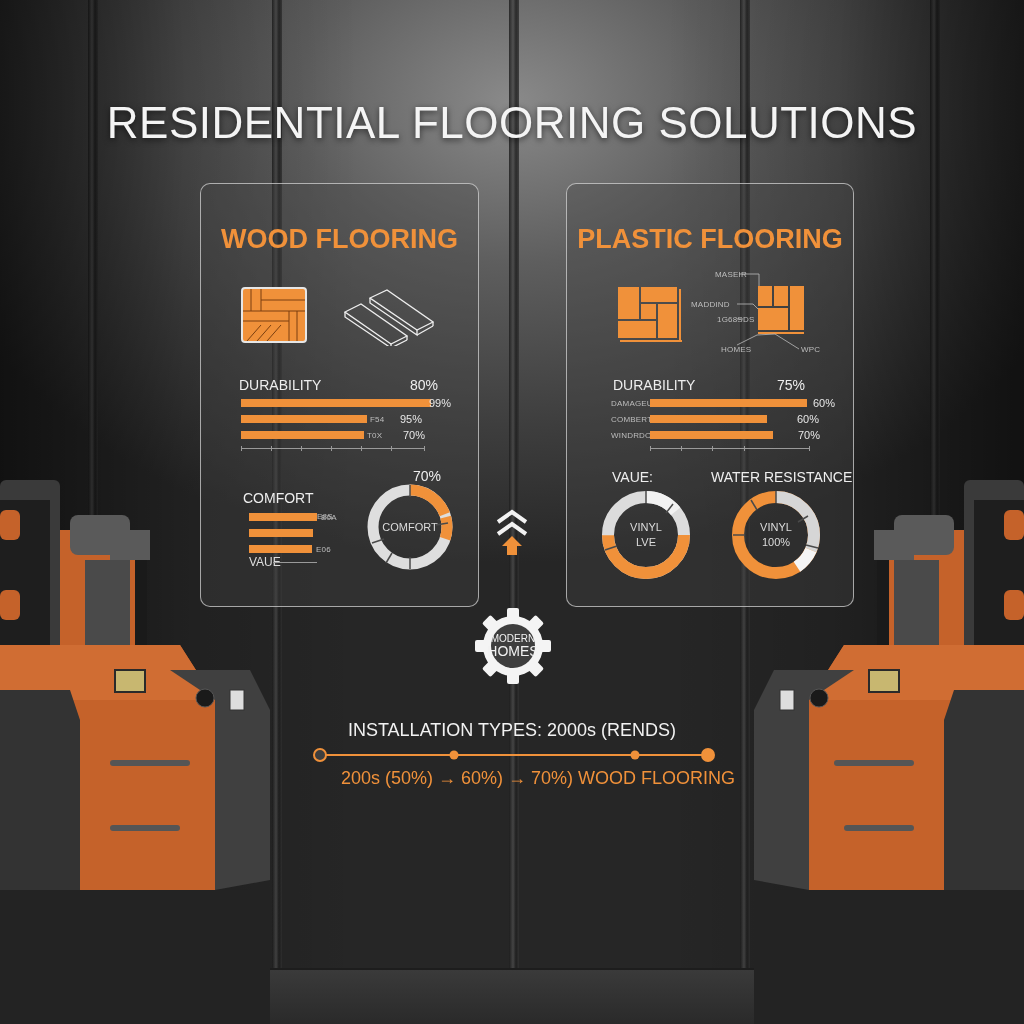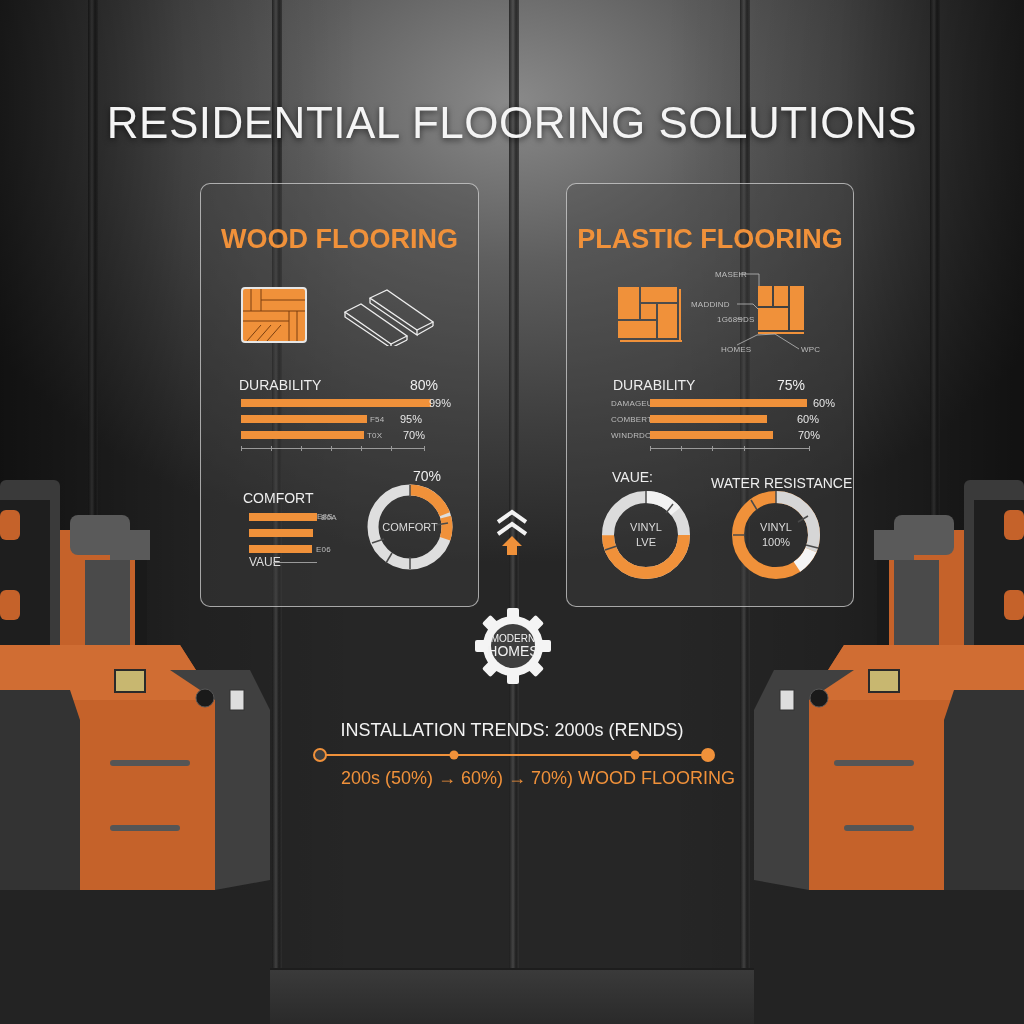--- a/index.html
+++ b/index.html
@@ -226,21 +226,21 @@
     <div class="bar" style="left:83px;top:247px;width:123px"></div>
     <span class="pct" style="left:231px;top:245px">70%</span>
     <div class="axis" style="left:83px;top:264px;width:160px"></div>
     <div class="tick" style="left:83px;top:262px"></div>
     <div class="tick" style="left:114px;top:262px"></div>
     <div class="tick" style="left:145px;top:262px"></div>
     <div class="tick" style="left:177px;top:262px"></div>
     <div class="tick" style="left:242px;top:262px"></div>
 
     <span class="label" style="left:45px;top:285px">VAUE:</span>
-    <span class="label" style="left:144px;top:291px">WATER RESISTANCE</span>
+    <span class="label" style="left:144px;top:285px">WATER RESISTANCE</span>
 
     <svg style="position:absolute;left:34px;top:306px" width="90" height="90" viewBox="0 0 90 90">
       <g fill="none" stroke-width="12">
         <circle cx="45" cy="45" r="38" stroke="#dcdcdc"></circle>
         <circle cx="45" cy="45" r="38" stroke="#f0913a" stroke-dasharray="119 240" transform="rotate(0 45 45)"></circle>
         <circle cx="45" cy="45" r="38" stroke="#f2f2f2" stroke-dasharray="34 240" stroke-dashoffset="-0" transform="rotate(-90 45 45)"></circle>
       </g>
       <g stroke="#4a4a4a" stroke-width="1.5">
         <line x1="45" y1="1" x2="45" y2="13"></line>
           <line x1="72" y1="14" x2="65" y2="23"></line>
@@ -286,21 +286,21 @@
         <rect x="-6" y="-38" width="12" height="12" rx="2" transform="rotate(225)"></rect>
         <rect x="-6" y="-38" width="12" height="12" rx="2" transform="rotate(270)"></rect>
         <rect x="-6" y="-38" width="12" height="12" rx="2" transform="rotate(315)"></rect>
       </g>
       <circle r="22" fill="#3e3e3e"></circle>
     </g>
   </svg>
   <span class="donut-label" style="left:474px;top:632px;width:78px;font-size:10px;line-height:13px;color:#f2f2f2">MODERN</span>
   <span class="donut-label" style="left:474px;top:645px;width:78px;font-size:14px;line-height:13px;color:#f2f2f2">HOMES</span>
 
-  <div class="timeline-title">INSTALLATION TRENDS:  2000s (RENDS)</div>
+  <div class="timeline-title">INSTALLATION TYPES:  2000s (RENDS)</div>
   <svg style="position:absolute;left:308px;top:745px" width="412" height="20" viewBox="0 0 412 20">
     <line x1="12" y1="10" x2="400" y2="10" stroke="#f0913a" stroke-width="2"></line>
     <circle cx="12" cy="10" r="6" fill="#3e3e3e" stroke="#f0913a" stroke-width="2"></circle>
     <circle cx="146" cy="10" r="4.5" fill="#f0913a"></circle>
     <circle cx="327" cy="10" r="4.5" fill="#f0913a"></circle>
     <circle cx="400" cy="10" r="7" fill="#f0913a"></circle>
   </svg>
   <div class="timeline-sub">200s (50%) → 60%) → 70%) WOOD FLOORING</div>
 </div>
 

